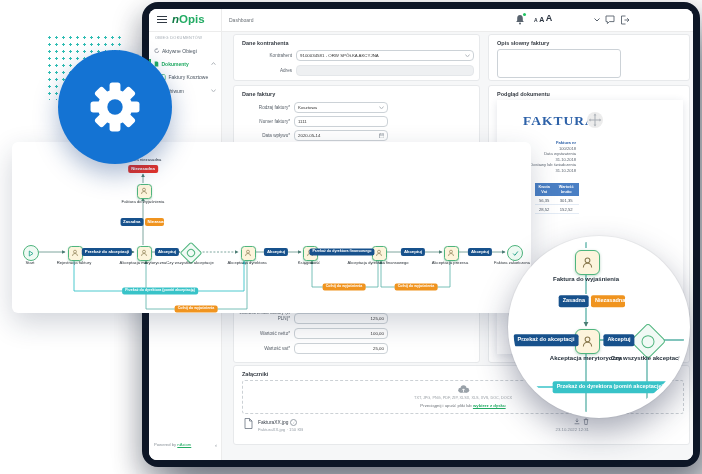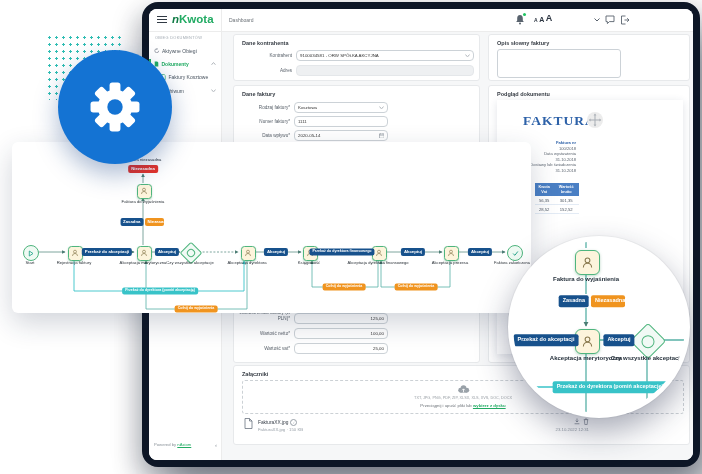--- a/index.html
+++ b/index.html
@@ -132,21 +132,21 @@
   <div class="app">
     <div class="app-inner">
 
       <div class="topbar">
         <div class="burger">
             <i></i>
             <i></i>
             <i></i>
           </div>
         <div class="logo">
-          <span class="n">n</span><span class="rest">Kwota</span>
+          <span class="n">n</span><span class="rest">Opis</span>
         </div>
         <div class="vdiv"></div>
         <div class="tb-title">Dashboard</div>
 
         <svg class="abs" style="left:366px;top:5px;" width="10" height="11" viewBox="0 0 10 11">
           <path d="M5 1 C3 1 2.2 2.6 2.2 4.4 V6.4 L1.2 8 H8.8 L7.8 6.4 V4.4 C7.8 2.6 7 1 5 1 Z" fill="#59636e"></path>
           <circle cx="5" cy="9.4" r="1" fill="#59636e"></circle>
         </svg>
         <div class="bell-dot"></div>
         <div class="aaa">

